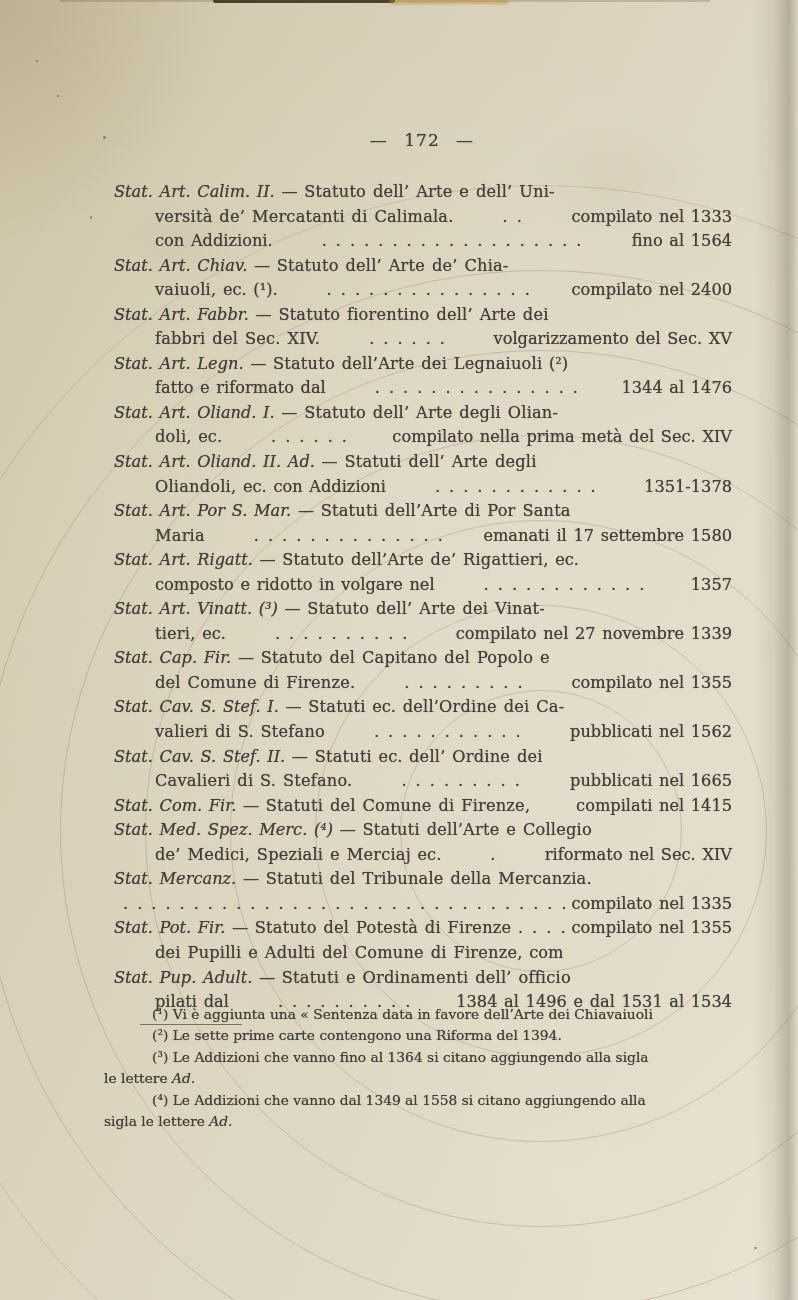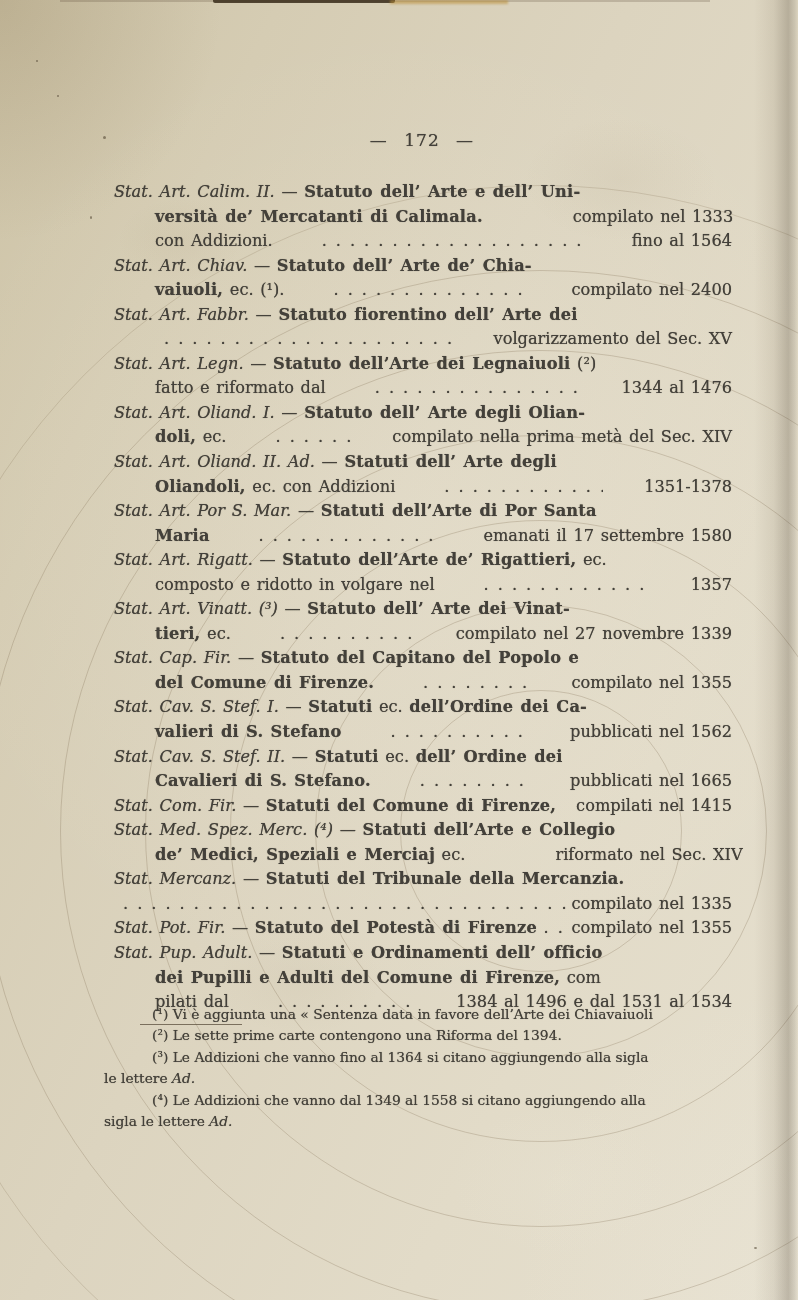--- a/index.html
+++ b/index.html
@@ -38,21 +38,21 @@
   .pageno{position:absolute;top:130px;left:0;width:844px;text-align:center;font-size:17px;letter-spacing:1px;word-spacing:10px;}
   #toc{position:absolute;left:114px;top:180px;width:618px;font-size:16.2px;line-height:24.55px;word-spacing:1.5px;}
   #footnotes{position:absolute;left:104px;top:1004px;width:634px;font-size:13.8px;line-height:21.4px;}
   .line{display:flex;align-items:baseline;}
   #toc .line.ind{padding-left:41px;gap:40px;}
   #footnotes .line.ind{padding-left:48px;}
   .left,.right{white-space:pre;}
   .right{margin-left:auto;}
   .leader{flex:1 1 auto;min-width:0;overflow:hidden;white-space:nowrap;letter-spacing:9px;padding-left:9px;margin-right:1px;}
   .s-i{font-style:italic;}
-  .s-b{font-weight:bold;letter-spacing:.2px;}
+  .s-b{font-weight:normal;letter-spacing:.2px;}
   .sep{position:absolute;left:140px;top:1024px;width:102px;height:1px;background:rgba(90,78,60,0.75);}
 </style>
 </head>
 <body>
 
 <div class="page">
   <div class="mottle"></div>
 
   <div class="wm" style="left:400px;top:690px;width:280px;height:280px;"></div>
   <div class="wm" style="left:315px;top:605px;width:450px;height:450px;"></div>
@@ -93,20 +93,21 @@
       </div>
       <div class="line ind">
         <span class="left"><span class="s-b">vaiuoli,</span><span class="s-r"> ec. (¹).</span></span>
         <span class="leader">................................................................................</span>
         <span class="right"><span class="s-r">compilato nel 2400</span></span>
       </div>
       <div class="line">
         <span class="left"><span class="s-i">Stat. Art. Fabbr.</span><span class="s-r"> — </span><span class="s-b">Statuto fiorentino dell’ Arte dei</span></span>
       </div>
       <div class="line ind">
+        <span class="left"><span class="s-b">fabbri del Sec. XIV.</span></span>
         <span class="leader">................................................................................</span>
         <span class="right"><span class="s-r">volgarizzamento del Sec. XV</span></span>
       </div>
       <div class="line">
         <span class="left"><span class="s-i">Stat. Art. Legn.</span><span class="s-r"> — </span><span class="s-b">Statuto dell’Arte dei Legnaiuoli</span><span class="s-r"> (²)</span></span>
       </div>
       <div class="line ind">
         <span class="left"><span class="s-r">fatto e riformato dal</span></span>
         <span class="leader">................................................................................</span>
         <span class="right"><span class="s-r">1344 al 1476</span></span>
@@ -192,25 +193,25 @@
       </div>
       <div class="line">
         <span class="leader">................................................................................</span>
         <span class="right"><span class="s-r">compilato nel 1335</span></span>
       </div>
       <div class="line">
         <span class="left"><span class="s-i">Stat. Pot. Fir.</span><span class="s-r"> — </span><span class="s-b">Statuto del Potestà di Firenze</span><span class="s-r"> .</span></span>
         <span class="leader">................................................................................</span>
         <span class="right"><span class="s-r">compilato nel 1355</span></span>
       </div>
+      <div class="line ind">
+        <span class="left"><span class="s-b">dei Pupilli e Adulti del Comune di Firenze,</span><span class="s-r"> com</span></span>
+      </div>
       <div class="line">
         <span class="left"><span class="s-i">Stat. Pup. Adult.</span><span class="s-r"> — </span><span class="s-b">Statuti e Ordinamenti dell’ officio</span></span>
-      </div>
-      <div class="line ind">
-        <span class="left"><span class="s-b">dei Pupilli e Adulti del Comune di Firenze,</span><span class="s-r"> com</span></span>
       </div>
       <div class="line ind">
         <span class="left"><span class="s-r">pilati dal</span></span>
         <span class="leader">................................................................................</span>
         <span class="right"><span class="s-r">1384 al 1496 e dal 1531 al 1534</span></span>
       </div>
     </div>
 
   <div class="sep"></div>
 

